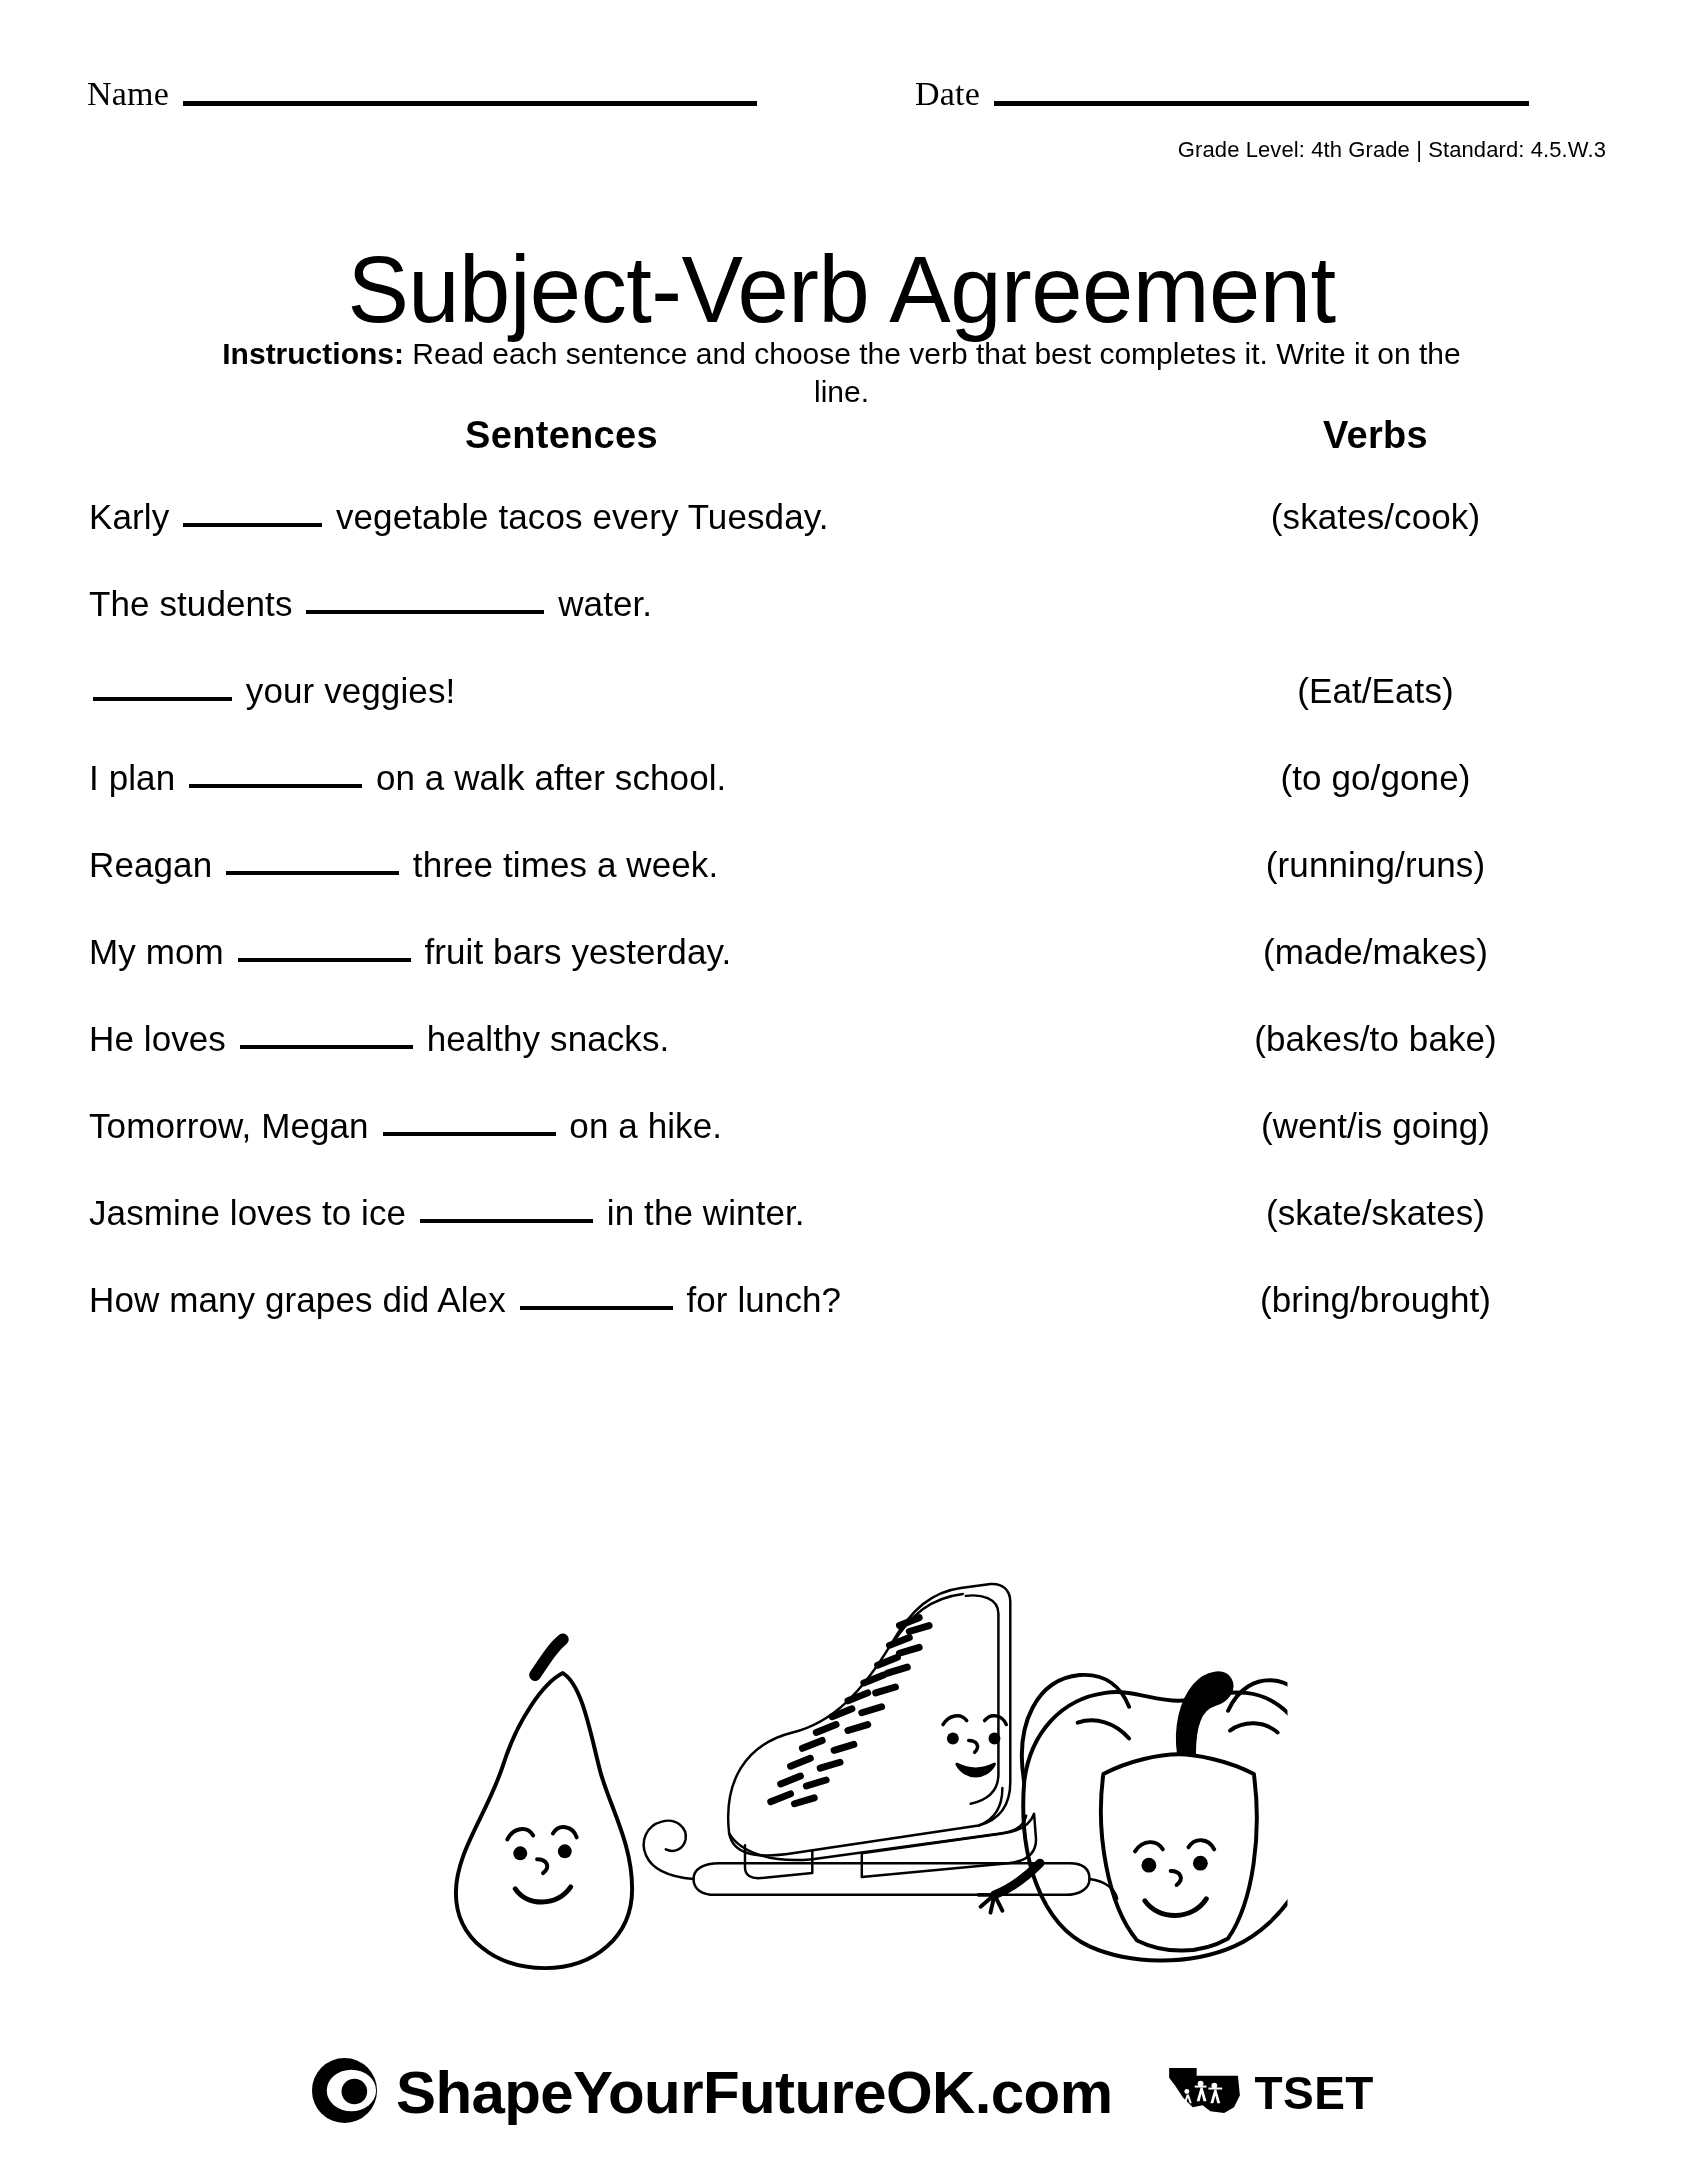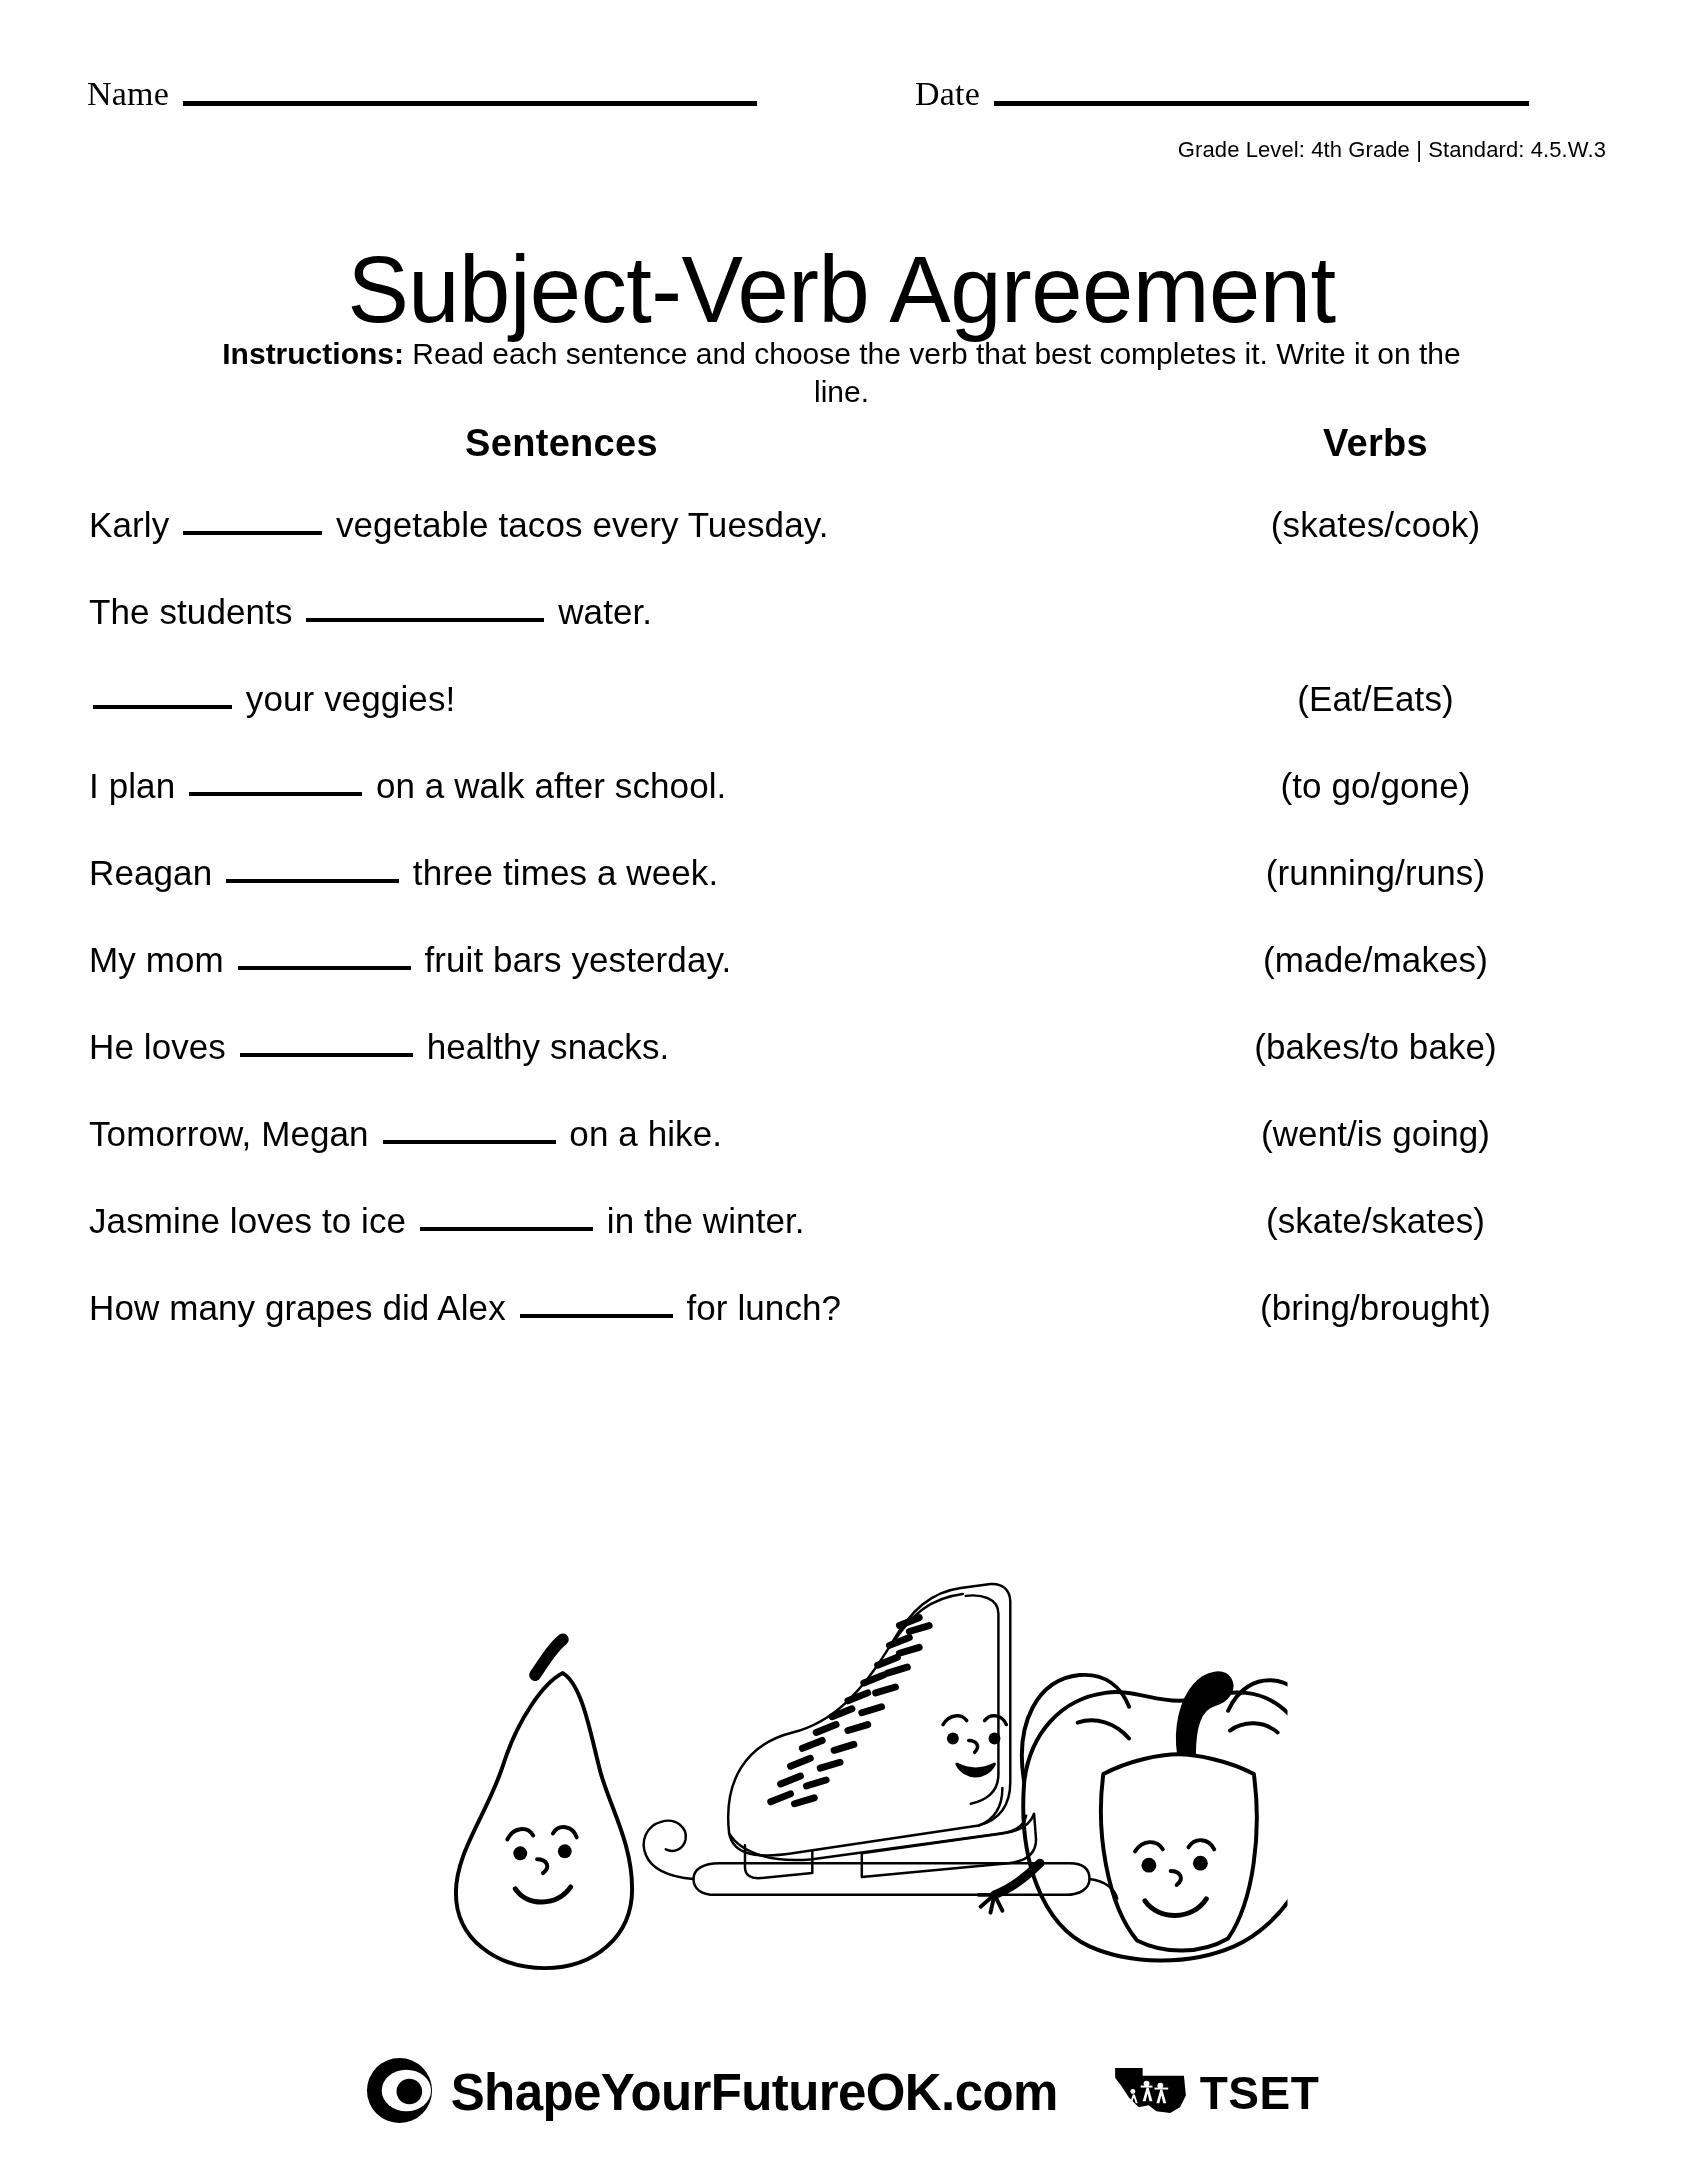--- a/index.html
+++ b/index.html
@@ -91,21 +91,20 @@
     font-weight: 700;
     letter-spacing: 0.3px;
     padding-right: 119px;
   }
   .head-verbs {
     flex: 1;
     text-align: center;
     font-size: 38px;
     font-weight: 700;
     letter-spacing: 0.3px;
-    margin-top: 8px;
   }
 
   .q-row {
     display: flex;
     align-items: center;
     height: 87px;
   }
   .q-sentence {
     width: 1064px;
     font-size: 35px;
@@ -148,21 +147,21 @@
     align-items: center;
     justify-content: center;
     gap: 55px;
   }
   .brand {
     display: flex;
     align-items: center;
     gap: 16px;
   }
   .brand-text {
-    font-size: 51px;
+    font-size: 60px;
     font-weight: 700;
     letter-spacing: -0.6px;
     white-space: nowrap;
   }
   .tset {
     display: flex;
     align-items: center;
     gap: 10px;
   }
   .tset-text {

